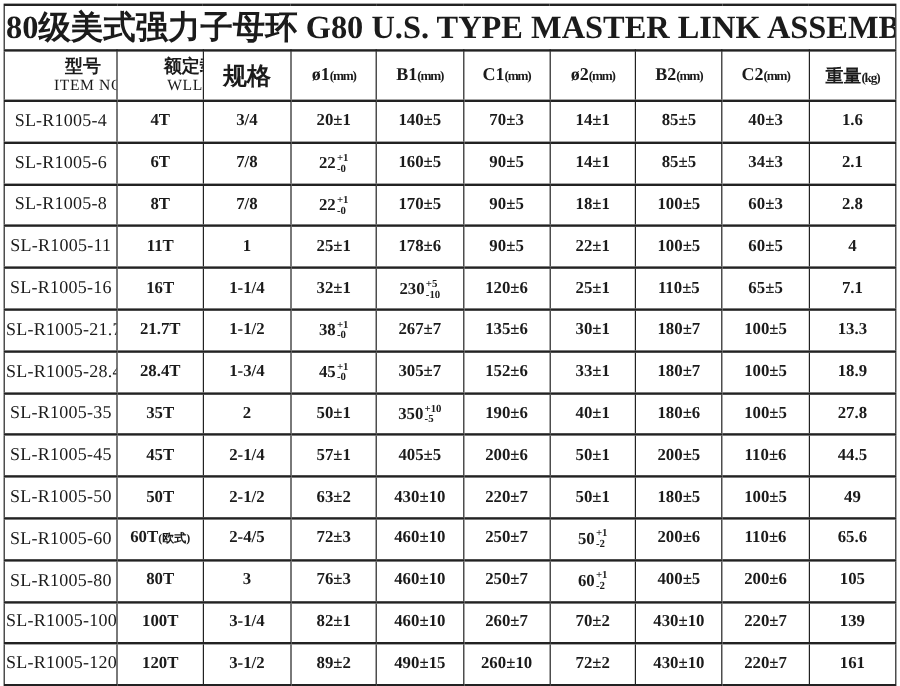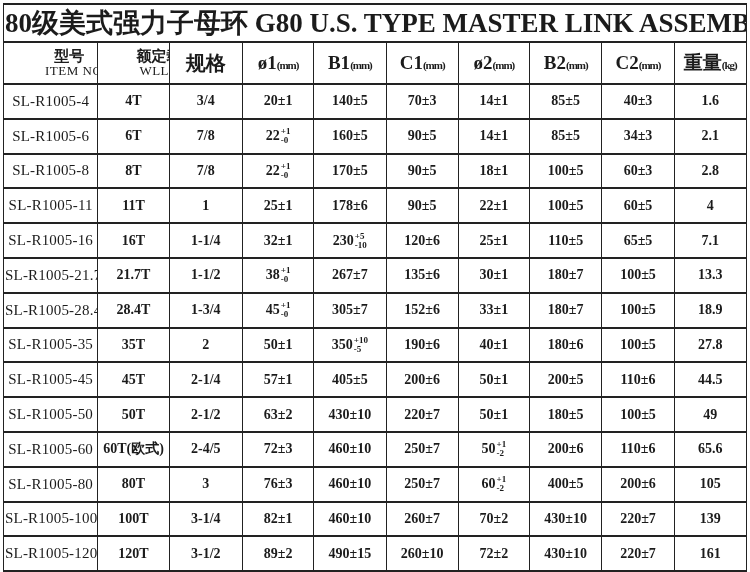--- a/index.html
+++ b/index.html
@@ -32,38 +32,38 @@
     height:31px;
     font-size:27px;
     font-weight:bold;
     letter-spacing:0px;
     border-top:2px solid #222;
   }
   tr.header-row td{height:40px;}
   .hdr-zh{font-size:15px;font-weight:bold;line-height:1.1;padding-left:37px;}
   .hdr-en{font-size:13px;font-weight:normal;line-height:1.1;letter-spacing:0.5px;margin-left:40px;}
   .hdr-spec{font-size:20px;font-weight:bold;margin-top:15px;}
-  .hdr-dim{font-size:19px;font-weight:bold;margin-top:32px;}
+  .hdr-dim{font-size:15px;font-weight:bold;margin-top:32px;}
   .unit{font-size:11px;letter-spacing:-1px;font-weight:bold;}
   tr.data-row td{height:32.8px;font-size:14px;font-weight:bold;}
   tr.data-row td.c-item_no{
     font-weight:normal;font-size:15px;
     letter-spacing:0.2px;
     text-align:center;
   }
   .tol{
     display:inline-block;
     vertical-align:-3px;
     margin-left:1px;
     font-size:9px;
     line-height:1;
     text-align:left;
   }
   .tol span{display:block;}
-  .small-note{font-size:14px;font-weight:bold;}
+  .small-note{font-size:10px;font-weight:bold;}
   tr.sliver-row td{height:10px;border-bottom:none;}
 </style>
 </head>
 <body>
 
 <div class="sheet">
   <table class="spec">
     <colgroup>
       <col style="width:94px">
         <col style="width:71px">

